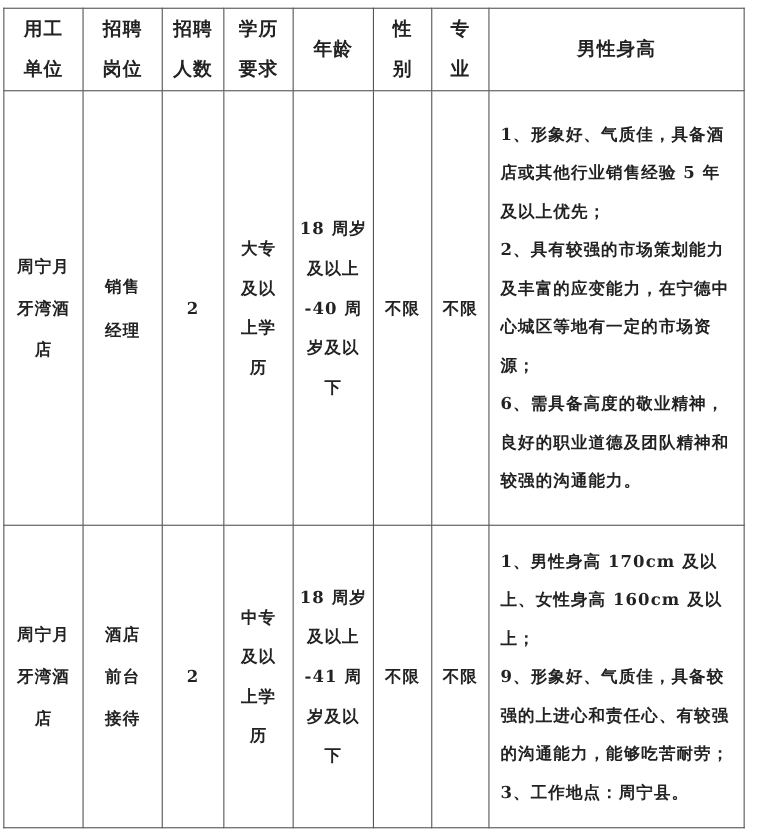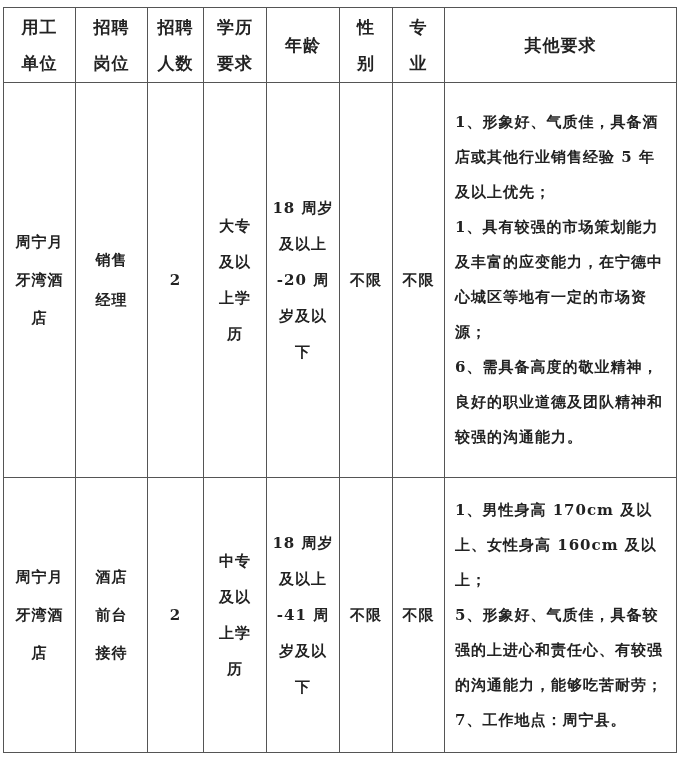--- a/index.html
+++ b/index.html
@@ -96,44 +96,44 @@
       <th>
         <div class="stack"><span>年龄</span></div>
       </th>
       <th>
         <div class="stack"><span>性</span><span>别</span></div>
       </th>
       <th>
         <div class="stack"><span>专</span><span>业</span></div>
       </th>
       <th>
-        <div class="stack"><span>其他要求</span></div>
+        <div class="stack"><span>男性身高</span></div>
       </th>
     </tr>
   </thead>
   <tbody>
     <tr class="row1">
       <td class="cell-left">
         <div class="stack" style="line-height:38px"><span>周宁月</span><span>牙湾酒</span><span>店</span></div>
       </td>
       <td>
         <div class="stack" style="line-height:40px"><span>销售</span><span>经理</span></div>
       </td>
       <td>2</td>
       <td>
         <div class="stack"><span>大专</span><span>及以</span><span>上学</span><span>历</span></div>
       </td>
       <td class="age">
-        <div class="stack"><span>18 周岁</span><span>及以上</span><span>-20 周</span><span>岁及以</span><span>下</span></div>
+        <div class="stack"><span>18 周岁</span><span>及以上</span><span>-40 周</span><span>岁及以</span><span>下</span></div>
       </td>
       <td>不限</td>
       <td>不限</td>
       <td class="other">
         <p>1、形象好、气质佳，具备酒店或其他行业销售经验 5 年及以上优先；</p>
-        <p>1、具有较强的市场策划能力及丰富的应变能力，在宁德中心城区等地有一定的市场资源；</p>
+        <p>2、具有较强的市场策划能力及丰富的应变能力，在宁德中心城区等地有一定的市场资源；</p>
         <p>6、需具备高度的敬业精神，良好的职业道德及团队精神和较强的沟通能力。</p>
       </td>
     </tr>
     <tr class="row2">
       <td class="cell-left">
         <div class="stack" style="line-height:38px"><span>周宁月</span><span>牙湾酒</span><span>店</span></div>
       </td>
       <td>
         <div class="stack" style="line-height:38px"><span>酒店</span><span>前台</span><span>接待</span></div>
       </td>
@@ -141,18 +141,18 @@
       <td>
         <div class="stack"><span>中专</span><span>及以</span><span>上学</span><span>历</span></div>
       </td>
       <td class="age">
         <div class="stack"><span>18 周岁</span><span>及以上</span><span>-41 周</span><span>岁及以</span><span>下</span></div>
       </td>
       <td>不限</td>
       <td>不限</td>
       <td class="other">
         <p>1、男性身高 170cm 及以上、女性身高 160cm 及以上；</p>
-        <p>5、形象好、气质佳，具备较强的上进心和责任心、有较强的沟通能力，能够吃苦耐劳；</p>
-        <p>7、工作地点：周宁县。</p>
+        <p>9、形象好、气质佳，具备较强的上进心和责任心、有较强的沟通能力，能够吃苦耐劳；</p>
+        <p>3、工作地点：周宁县。</p>
       </td>
     </tr>
   </tbody>
 </table>
 
 </body></html>

